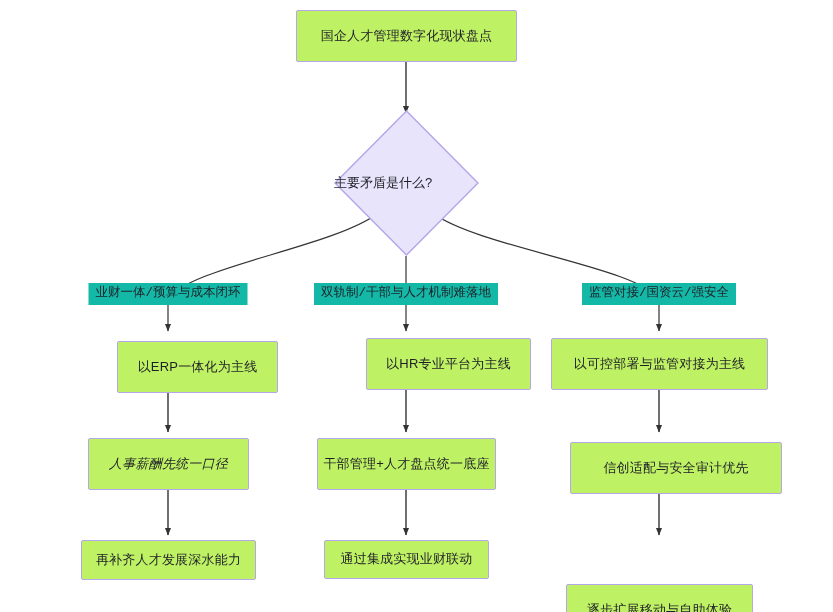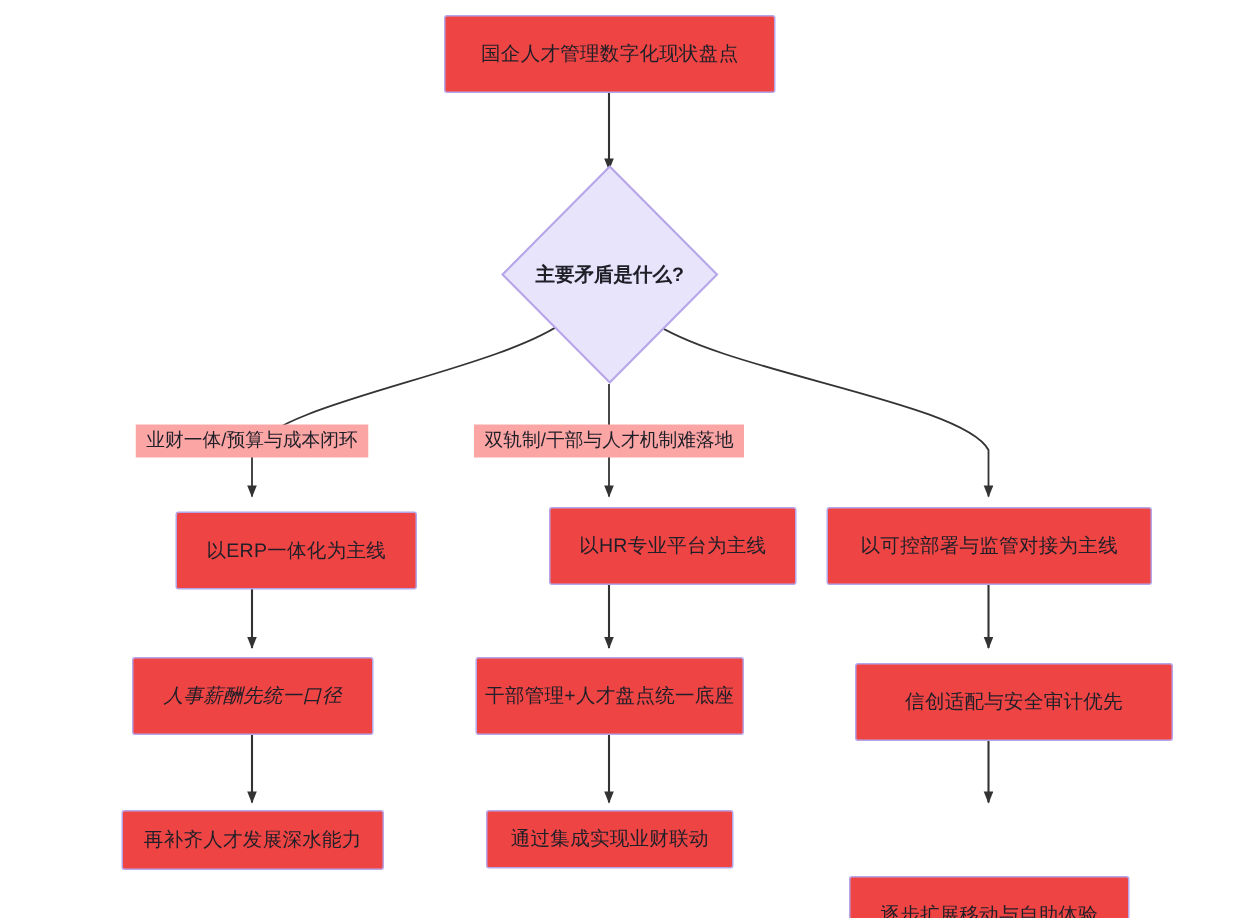--- a/index.html
+++ b/index.html
@@ -31,56 +31,55 @@
     display: flex;
     align-items: center;
     justify-content: center;
     text-align: center;
     color: #1f1f28;
     font-size: 13px;
     line-height: 1.3;
     letter-spacing: 0.2px;
   }
   .node-rect {
-    background: #ef4444;
+    background: #bef264;
     border: 1px solid #b6a5e8;
     border-radius: 2px;
     padding: 4px 26px;
   }
   .node-diamond-wrap {
     position: absolute;
     display: flex;
     align-items: center;
-    justify-content: center;
-    font-weight: bold;
   }
   .diamond-shape {
     position: absolute;
     left: 0;
     top: 0;
     width: 100%;
     height: 100%;
   }
   .diamond-label {
     position: relative;
     z-index: 2;
     font-size: 13px;
     color: #1f1f28;
     white-space: nowrap;
   }
   .edge-label {
     position: absolute;
-    background: #fca5a5;
+    background: #14b8a6;
     color: #1f1f28;
     font-size: 12.5px;
     line-height: 1.25;
     padding: 3px 7px;
     white-space: nowrap;
     transform: translateX(-50%);
     box-sizing: border-box;
+    font-family: Liberation Mono, monospace;
   }
   .node-text {
     white-space: nowrap;
     display: block;
   }
 </style>
 </head>
 <body>
 
 <div id="flowchart-canvas">
@@ -120,20 +119,23 @@
     </svg>
     <span class="diamond-label">主要矛盾是什么?</span>
   </div>
 
   <div class="edge-label" style="left:168px; top:283px;">
     <span>业财一体/预算与成本闭环</span>
   </div>
   <div class="edge-label" style="left:406px; top:283px;">
     <span>双轨制/干部与人才机制难落地</span>
   </div>
+  <div class="edge-label" style="left:659px; top:283px;">
+    <span>监管对接/国资云/强安全</span>
+  </div>
 
   <div class="node node-rect" style="left:88px; top:341px; width:161px; height:52px;margin-left:29px;">
     <span class="node-text">以ERP一体化为主线</span>
   </div>
   <div class="node node-rect" style="left:88px; top:438px; width:161px; height:52px;font-style:italic;">
     <span class="node-text">人事薪酬先统一口径</span>
   </div>
   <div class="node node-rect" style="left:81px; top:540px; width:175px; height:40px;">
     <span class="node-text">再补齐人才发展深水能力</span>
   </div>

